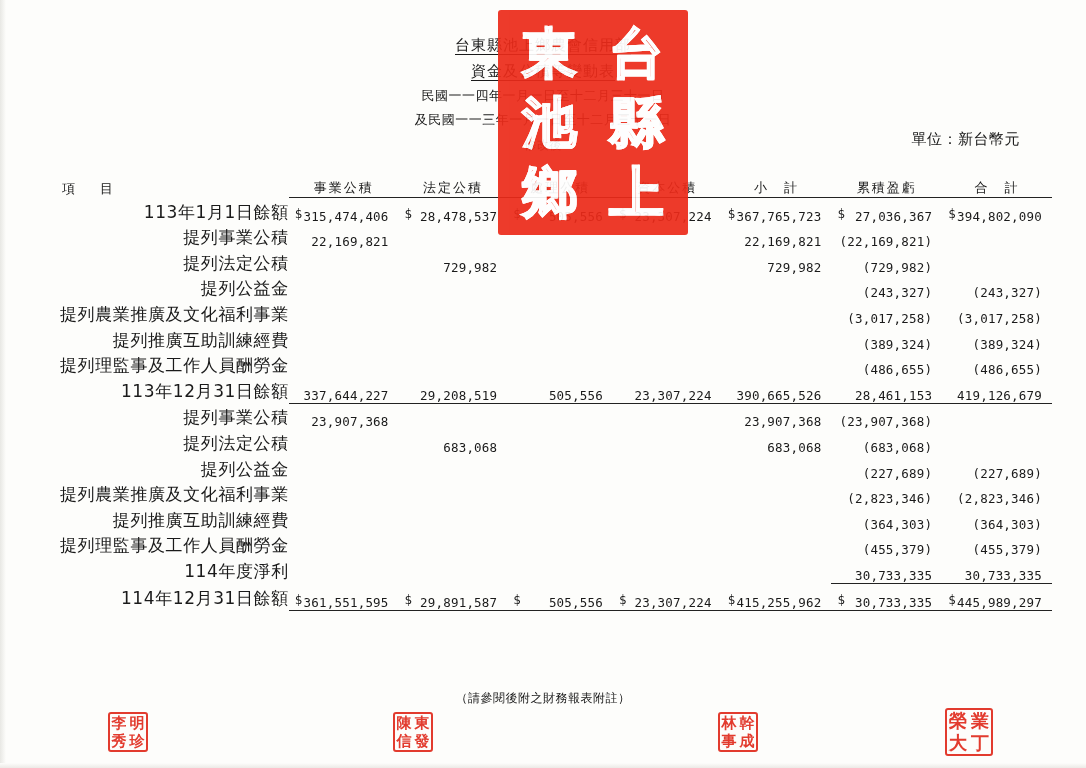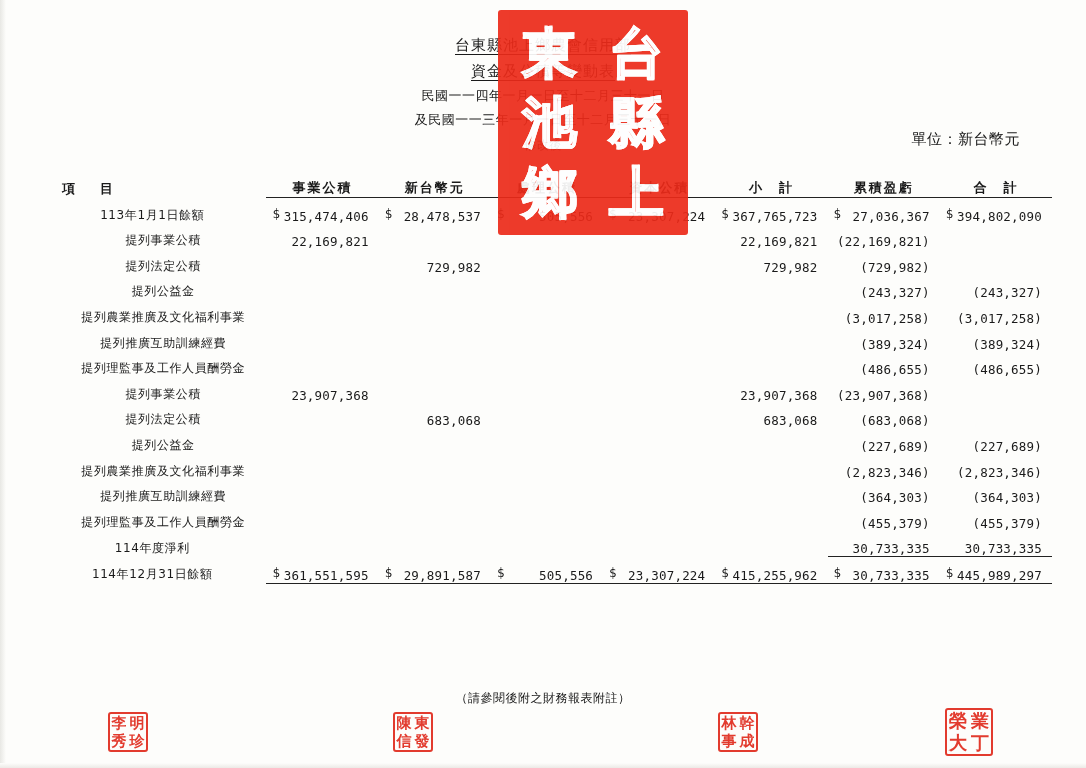--- a/index.html
+++ b/index.html
@@ -76,21 +76,21 @@
     white-space: nowrap;
   }
   .col-item   { width: 232px; }
   .col-num    { width: 112px; }
   .col-acc    { width: 112px; }
   .col-tot    { width: 112px; }
 
   .hdr-row th {
     height: 42px;
     text-align: center;
-    font-weight: bold;
+    font-weight: normal;
     font-size: 13px;
     letter-spacing: 2px;
     vertical-align: middle;
   }
   .hdr-row th.item-h {
     letter-spacing: 6px;
     padding-left: 28px;
     text-align: left;
   }
   .rule-top td {
@@ -103,23 +103,23 @@
 
   tr.datarow td {
     height: 25.6px;
     font-size: 12.5px;
     font-family: "DejaVu Sans Mono", "Liberation Mono", monospace;
     text-align: right;
     padding-right: 10px;
     letter-spacing: 0.2px;
   }
   tr.datarow td.label {
-    text-align: center;
+    text-align: right;
     font-family: "DejaVu Sans", "Liberation Sans", sans-serif;
-    font-size: 12px;
+    font-size: 17px;
     letter-spacing: 0.6px;
     padding-left: 4px;
     padding-right: 0;
   }
   tr.datarow td.label.ind {
     padding-left: 26px;
   }
   td.dollar {
     position: relative;
   }
@@ -271,21 +271,21 @@
         <col class="col-num">
           <col class="col-num">
           <col class="col-num">
         <col class="col-acc">
           <col class="col-tot">
       </colgroup>
       <thead>
         <tr class="hdr-row">
           <th class="item-h">項　目</th>
           <th>事業公積</th>
-          <th>新台幣元</th>
+          <th>法定公積</th>
           <th>處理公積</th>
           <th>資本公積</th>
           <th>小　計</th>
           <th>累積盈虧</th>
           <th>合　計</th>
         </tr>
         <tr class="rule-top">
           <td class="no-rule"></td>
             <td></td>
             <td></td>
@@ -359,20 +359,30 @@
           </tr>
           <tr class="datarow">
             <td class="label ind">提列理監事及工作人員酬勞金</td>
             <td></td>
             <td></td>
             <td></td>
             <td></td>
             <td></td>
             <td>(486,655)</td>
             <td>(486,655)</td>
+          </tr>
+          <tr class="datarow">
+            <td class="label">113年12月31日餘額</td>
+            <td class="ul-single">337,644,227</td>
+            <td class="ul-single">29,208,519</td>
+            <td class="ul-single">505,556</td>
+            <td class="ul-single">23,307,224</td>
+            <td class="ul-single">390,665,526</td>
+            <td class="ul-single">28,461,153</td>
+            <td class="ul-single">419,126,679</td>
           </tr>
           <tr class="datarow">
             <td class="label ind">提列事業公積</td>
             <td>23,907,368</td>
             <td></td>
             <td></td>
             <td></td>
             <td>23,907,368</td>
             <td>(23,907,368)</td>
             <td></td>

